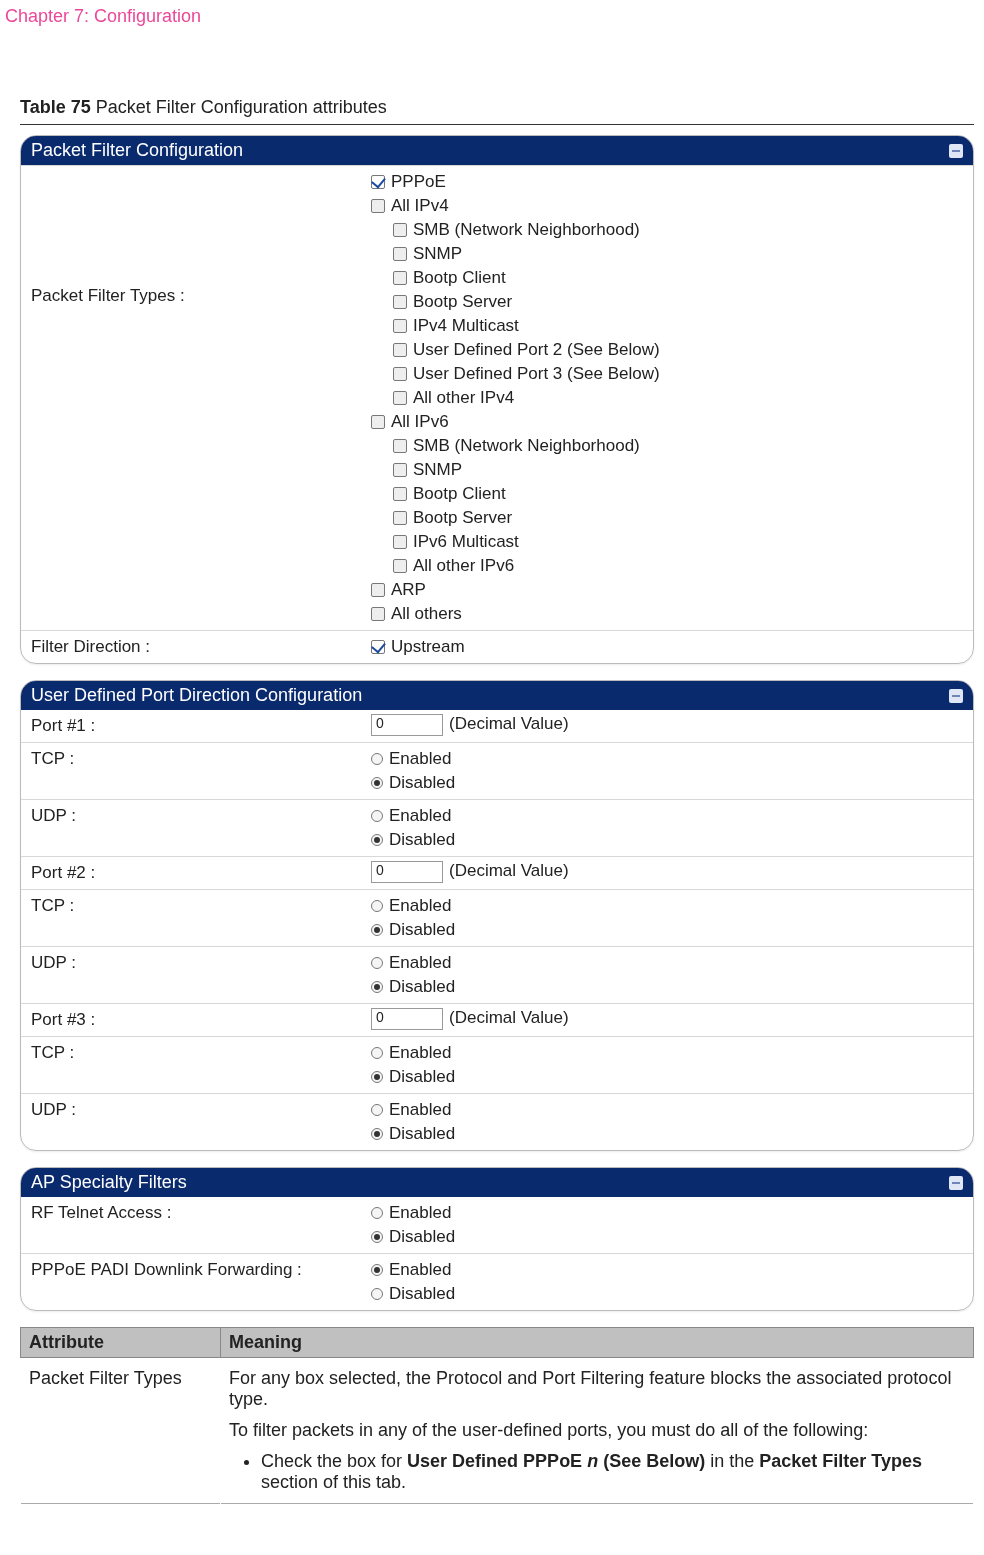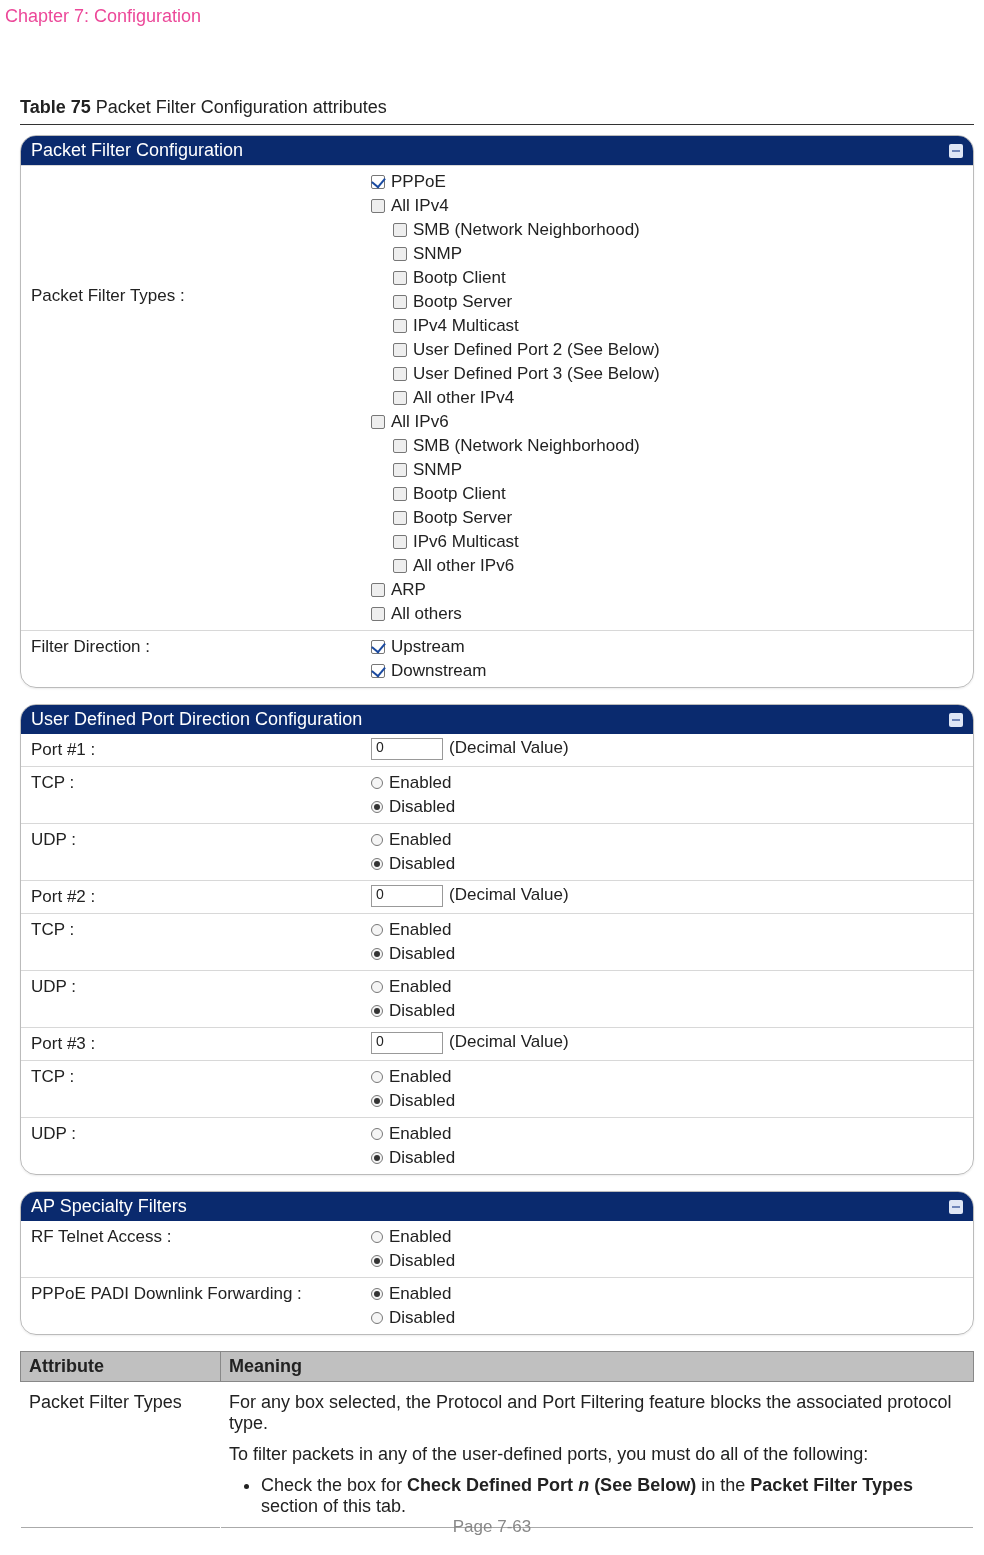--- a/index.html
+++ b/index.html
@@ -129,21 +129,20 @@
               <li><span class="ck" data-checked="false"></span><span>ARP</span></li>
               <li><span class="ck" data-checked="false"></span><span>All others</span></li>
             </ul>
         </div>
       </div>
       <div class="cfg-row">
         <div class="cfg-label">Filter Direction :</div>
         <div class="cfg-value">
           <ul class="cklist">
             <li><span class="ck" id="ck-up" data-checked="true"></span><span>Upstream</span></li>
-            <li><span class="ck" id="ck-down" data-checked="true"></span><span>Downstream</span></li>
           </ul>
         </div>
       </div>
     </div>
 
     <div class="shot">
       <div class="shot-hdr">
         <span>User Defined Port Direction Configuration</span>
         <span class="collapse-icon"></span>
       </div>
@@ -252,23 +251,22 @@
         </tr>
       </thead>
       <tbody>
         <tr>
           <td class="attr-cell">Packet Filter Types</td>
           <td class="meaning">
             <p>For any box selected, the Protocol and Port Filtering feature blocks the associated protocol type.</p>
             <p>To filter packets in any of the user-defined ports, you must do all of the following:</p>
             <ul>
               <li>
-                <span>Check the box for </span><span class="b">Check Defined Port </span><span class="ib">n</span><span class="b"> (See Below)</span><span> in the </span><span class="b">Packet Filter Types</span><span> section of this tab.</span>
+                <span>Check the box for </span><span class="b">User Defined PPPoE </span><span class="ib">n</span><span class="b"> (See Below)</span><span> in the </span><span class="b">Packet Filter Types</span><span> section of this tab.</span>
               </li>
             </ul>
           </td>
         </tr>
       </tbody>
     </table>
   </div>
 
-  <div class="footer">Page 7-63</div>
 </div>
 
 </body></html>

